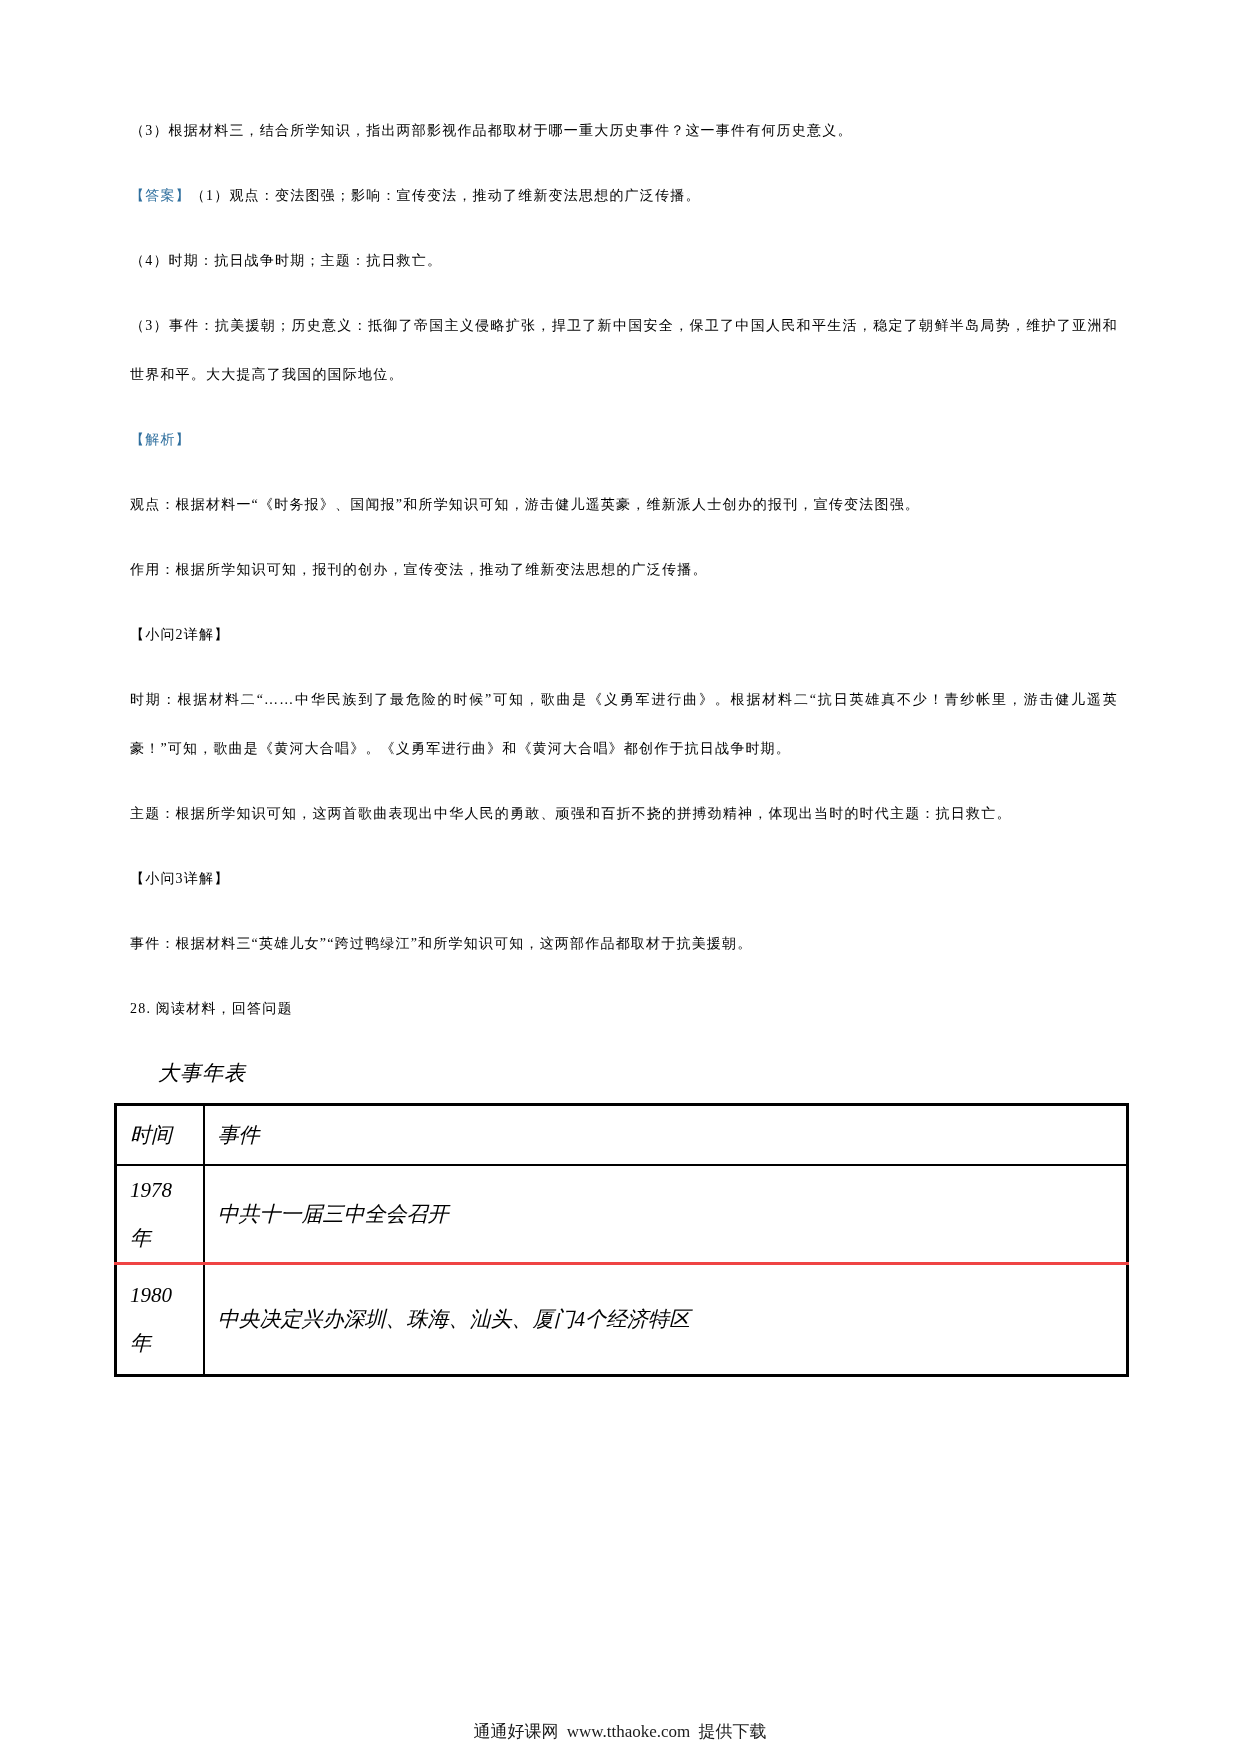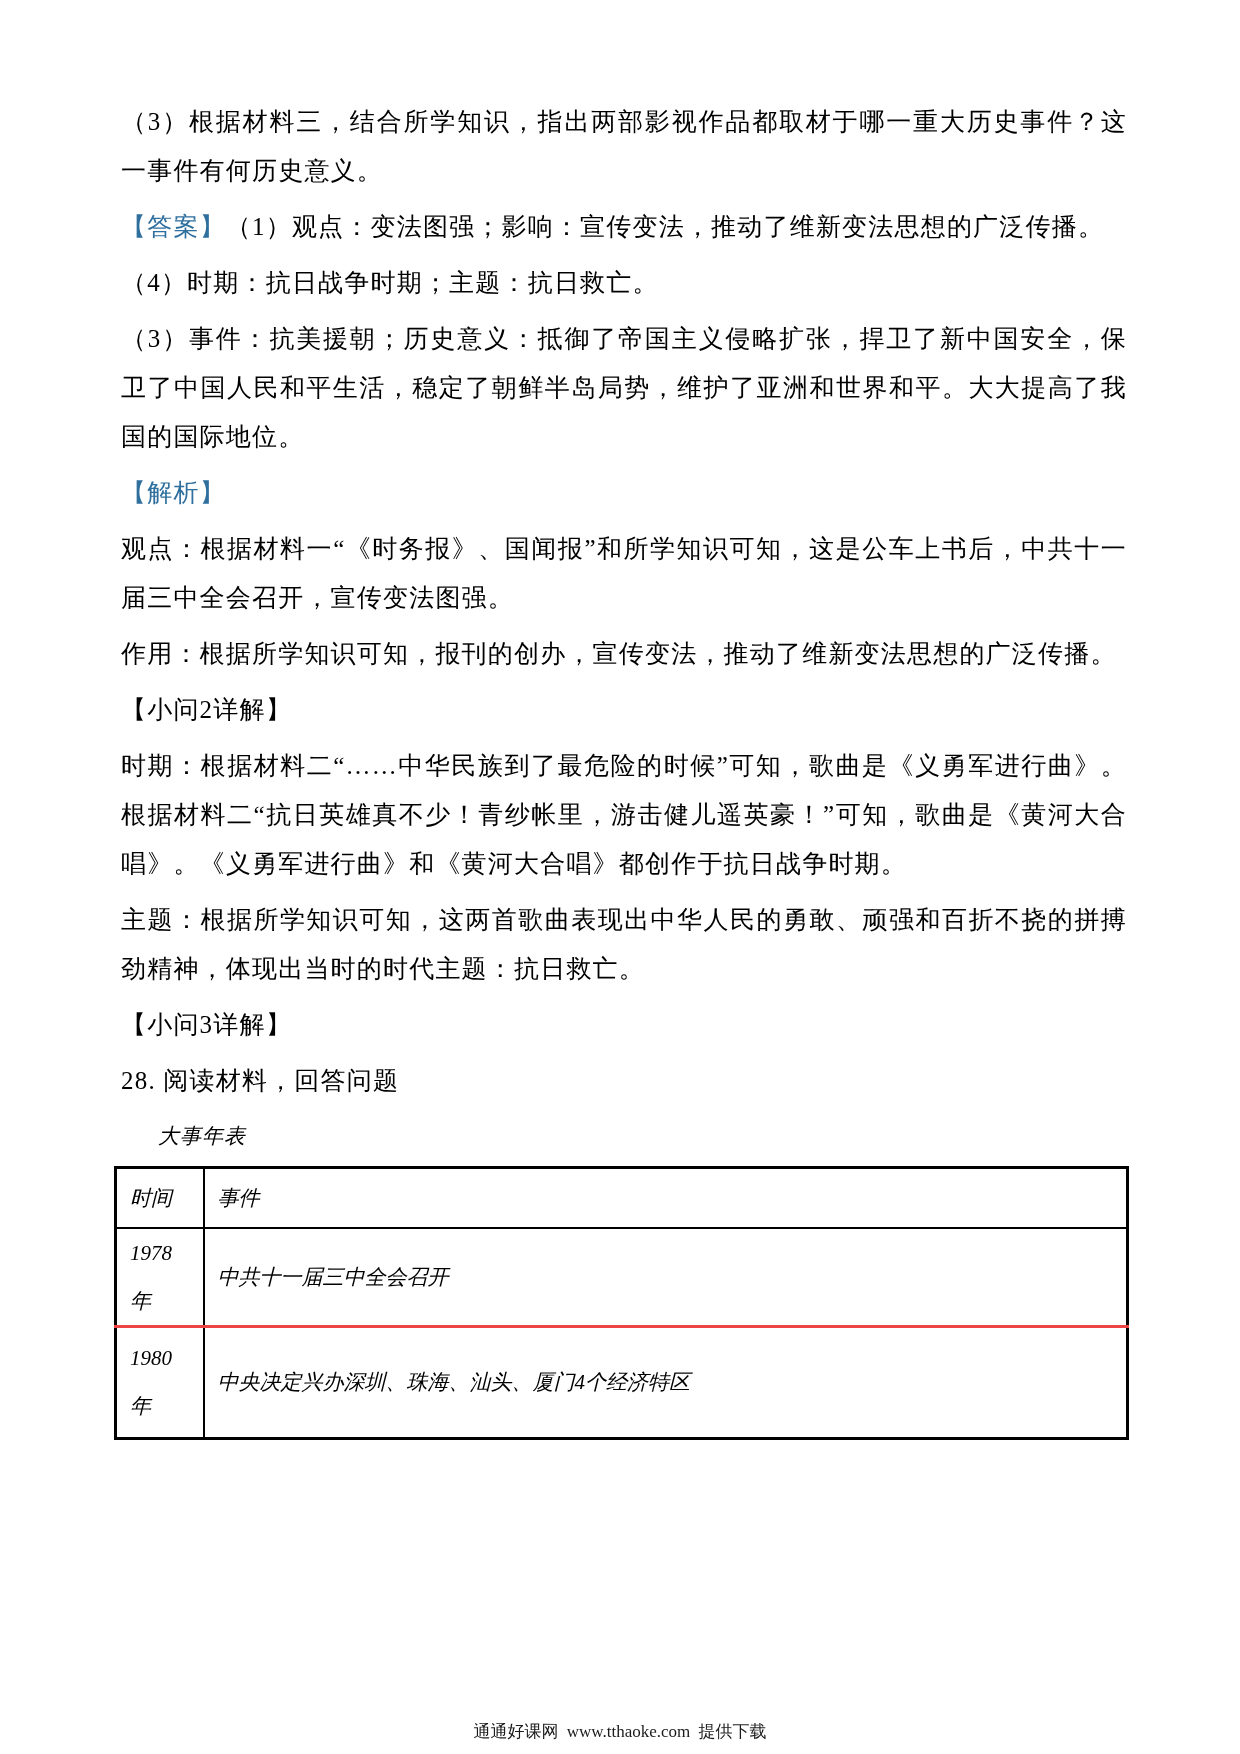--- a/index.html
+++ b/index.html
@@ -13,22 +13,22 @@
     position: relative;
     overflow: hidden;
   }
   .content {
     position: absolute;
     left: 114px;
     top: 90px;
     width: 1020px;
   }
   .para {
-    margin: 7px;
-    font-size: 25px;
+    margin: 16px;
+    font-size: 14px;
     line-height: 49px;
     letter-spacing: 1.2px;
     text-align: justify;
     font-weight: normal;
   }
   .accent { color: var(--accent, #2f6f9e); }
   .q28 { margin-top: 5px; }
   .table-caption {
     margin: 6px 0 0 44px;
     font-size: 21px;
@@ -78,28 +78,29 @@
   <p class="para">（3）根据材料三，结合所学知识，指出两部影视作品都取材于哪一重大历史事件？这一事件有何历史意义。</p>
 
   <p class="para"><span class="accent">【答案】</span><span>（1）观点：变法图强；影响：宣传变法，推动了维新变法思想的广泛传播。</span></p>
 
   <p class="para">（4）时期：抗日战争时期；主题：抗日救亡。</p>
 
   <p class="para">（3）事件：抗美援朝；历史意义：抵御了帝国主义侵略扩张，捍卫了新中国安全，保卫了中国人民和平生活，稳定了朝鲜半岛局势，维护了亚洲和世界和平。大大提高了我国的国际地位。</p>
 
   <p class="para"><span class="accent">【解析】</span></p>
 
-  <p class="para">观点：根据材料一“《时务报》、国闻报”和所学知识可知，这是公车上书后，中共十一届三中全会召开，宣传变法图强。</p>
+  <p class="para">观点：根据材料一“《时务报》、国闻报”和所学知识可知，游击健儿遥英豪，维新派人士创办的报刊，宣传变法图强。</p>
   <p class="para">作用：根据所学知识可知，报刊的创办，宣传变法，推动了维新变法思想的广泛传播。</p>
 
   <p class="para">【小问2详解】</p>
   <p class="para">时期：根据材料二“……中华民族到了最危险的时候”可知，歌曲是《义勇军进行曲》。根据材料二“抗日英雄真不少！青纱帐里，游击健儿遥英豪！”可知，歌曲是《黄河大合唱》。《义勇军进行曲》和《黄河大合唱》都创作于抗日战争时期。</p>
   <p class="para">主题：根据所学知识可知，这两首歌曲表现出中华人民的勇敢、顽强和百折不挠的拼搏劲精神，体现出当时的时代主题：抗日救亡。</p>
 
   <p class="para">【小问3详解】</p>
+  <p class="para">事件：根据材料三“英雄儿女”“跨过鸭绿江”和所学知识可知，这两部作品都取材于抗美援朝。</p>
 
   <p class="para q28">28. 阅读材料，回答问题</p>
 
   <p class="table-caption">大事年表</p>
 
   <table class="events">
     <colgroup>
       <col class="col-time">
       <col class="col-event">
     </colgroup>

